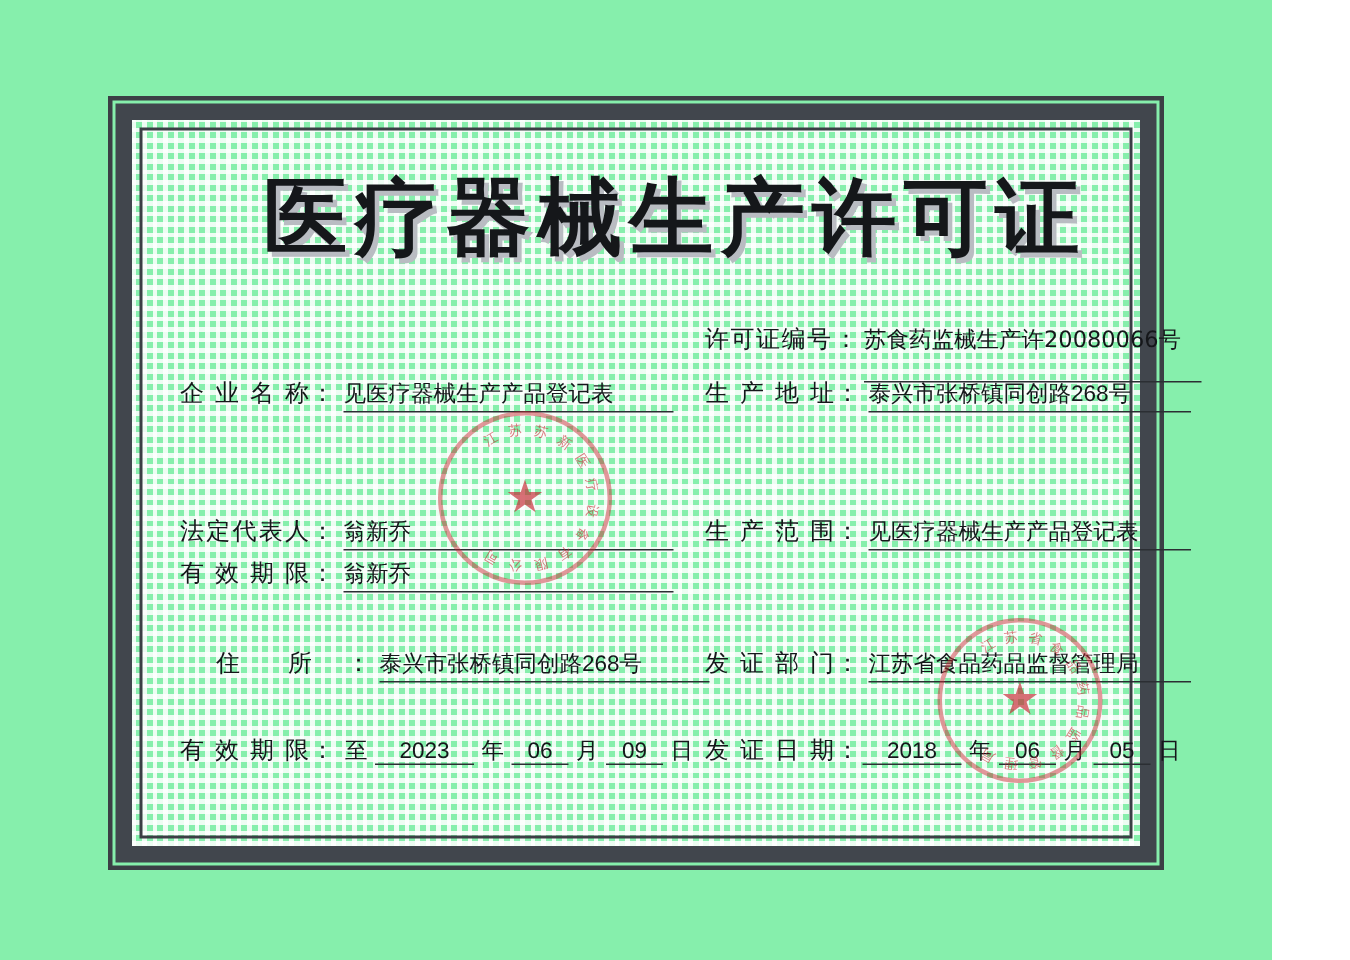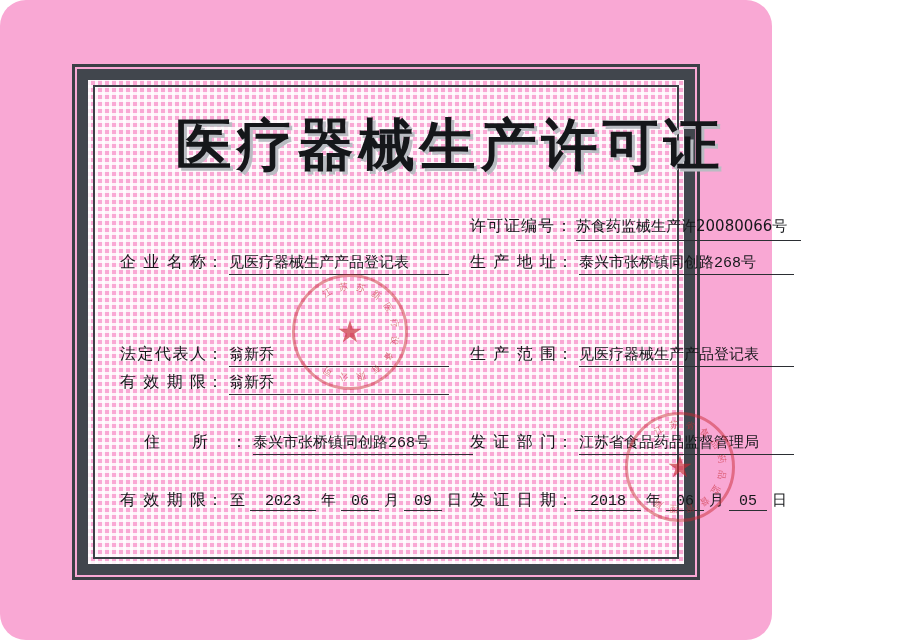--- a/index.html
+++ b/index.html
@@ -9,25 +9,24 @@
   body {
     width: 900px;
     height: 640px;
     background: #ffffff;
     font-family: "Liberation Sans", sans-serif;
     overflow: hidden;
   }
 
   .certificate {
     position: relative;
-    width: 772px;
+    width: 848px;
     height: 640px;
-    background: #f9a8d4;
+    background: #86efac;
     box-sizing: border-box;
-    border-radius: 26px;
   }
 
   
   .frame-outer {
     position: absolute;
     left: 72px;
     top: 64px;
     right: 72px;
     bottom: 60px;
     border: 3px solid #3b3f45;
@@ -102,21 +101,21 @@
   .fields {
     position: absolute;
     top: 252px;
     left: 120px;
     width: 680px;
   }
   .row {
     position: absolute;
     display: flex;
     align-items: baseline;
-    font-family: Liberation Mono, monospace;
+    font-family: Liberation Sans, sans-serif;
     color: #15171a;
   }
   .label {
     font-size: 16px;
     white-space: nowrap;
     flex: none;
   }
   .colon {
     font-size: 16px;
     margin: 0 2px 0 1px;
@@ -179,21 +178,21 @@
   .underline-wide-r {
     border-bottom: 1px solid #2b2e33;
     display: inline-block;
     min-width: 215px;
     padding-bottom: 2px;
   }
   .underline-cert {
     border-bottom: 1px solid #2b2e33;
     display: inline-block;
     min-width: 225px;
-    padding-bottom: 4px;
+    padding-bottom: 18px;
   }
 
   
   .footer {
     position: absolute;
     bottom: 24px;
     left: 0;
     width: 900px;
     text-align: center;
     font-size: 16px;

